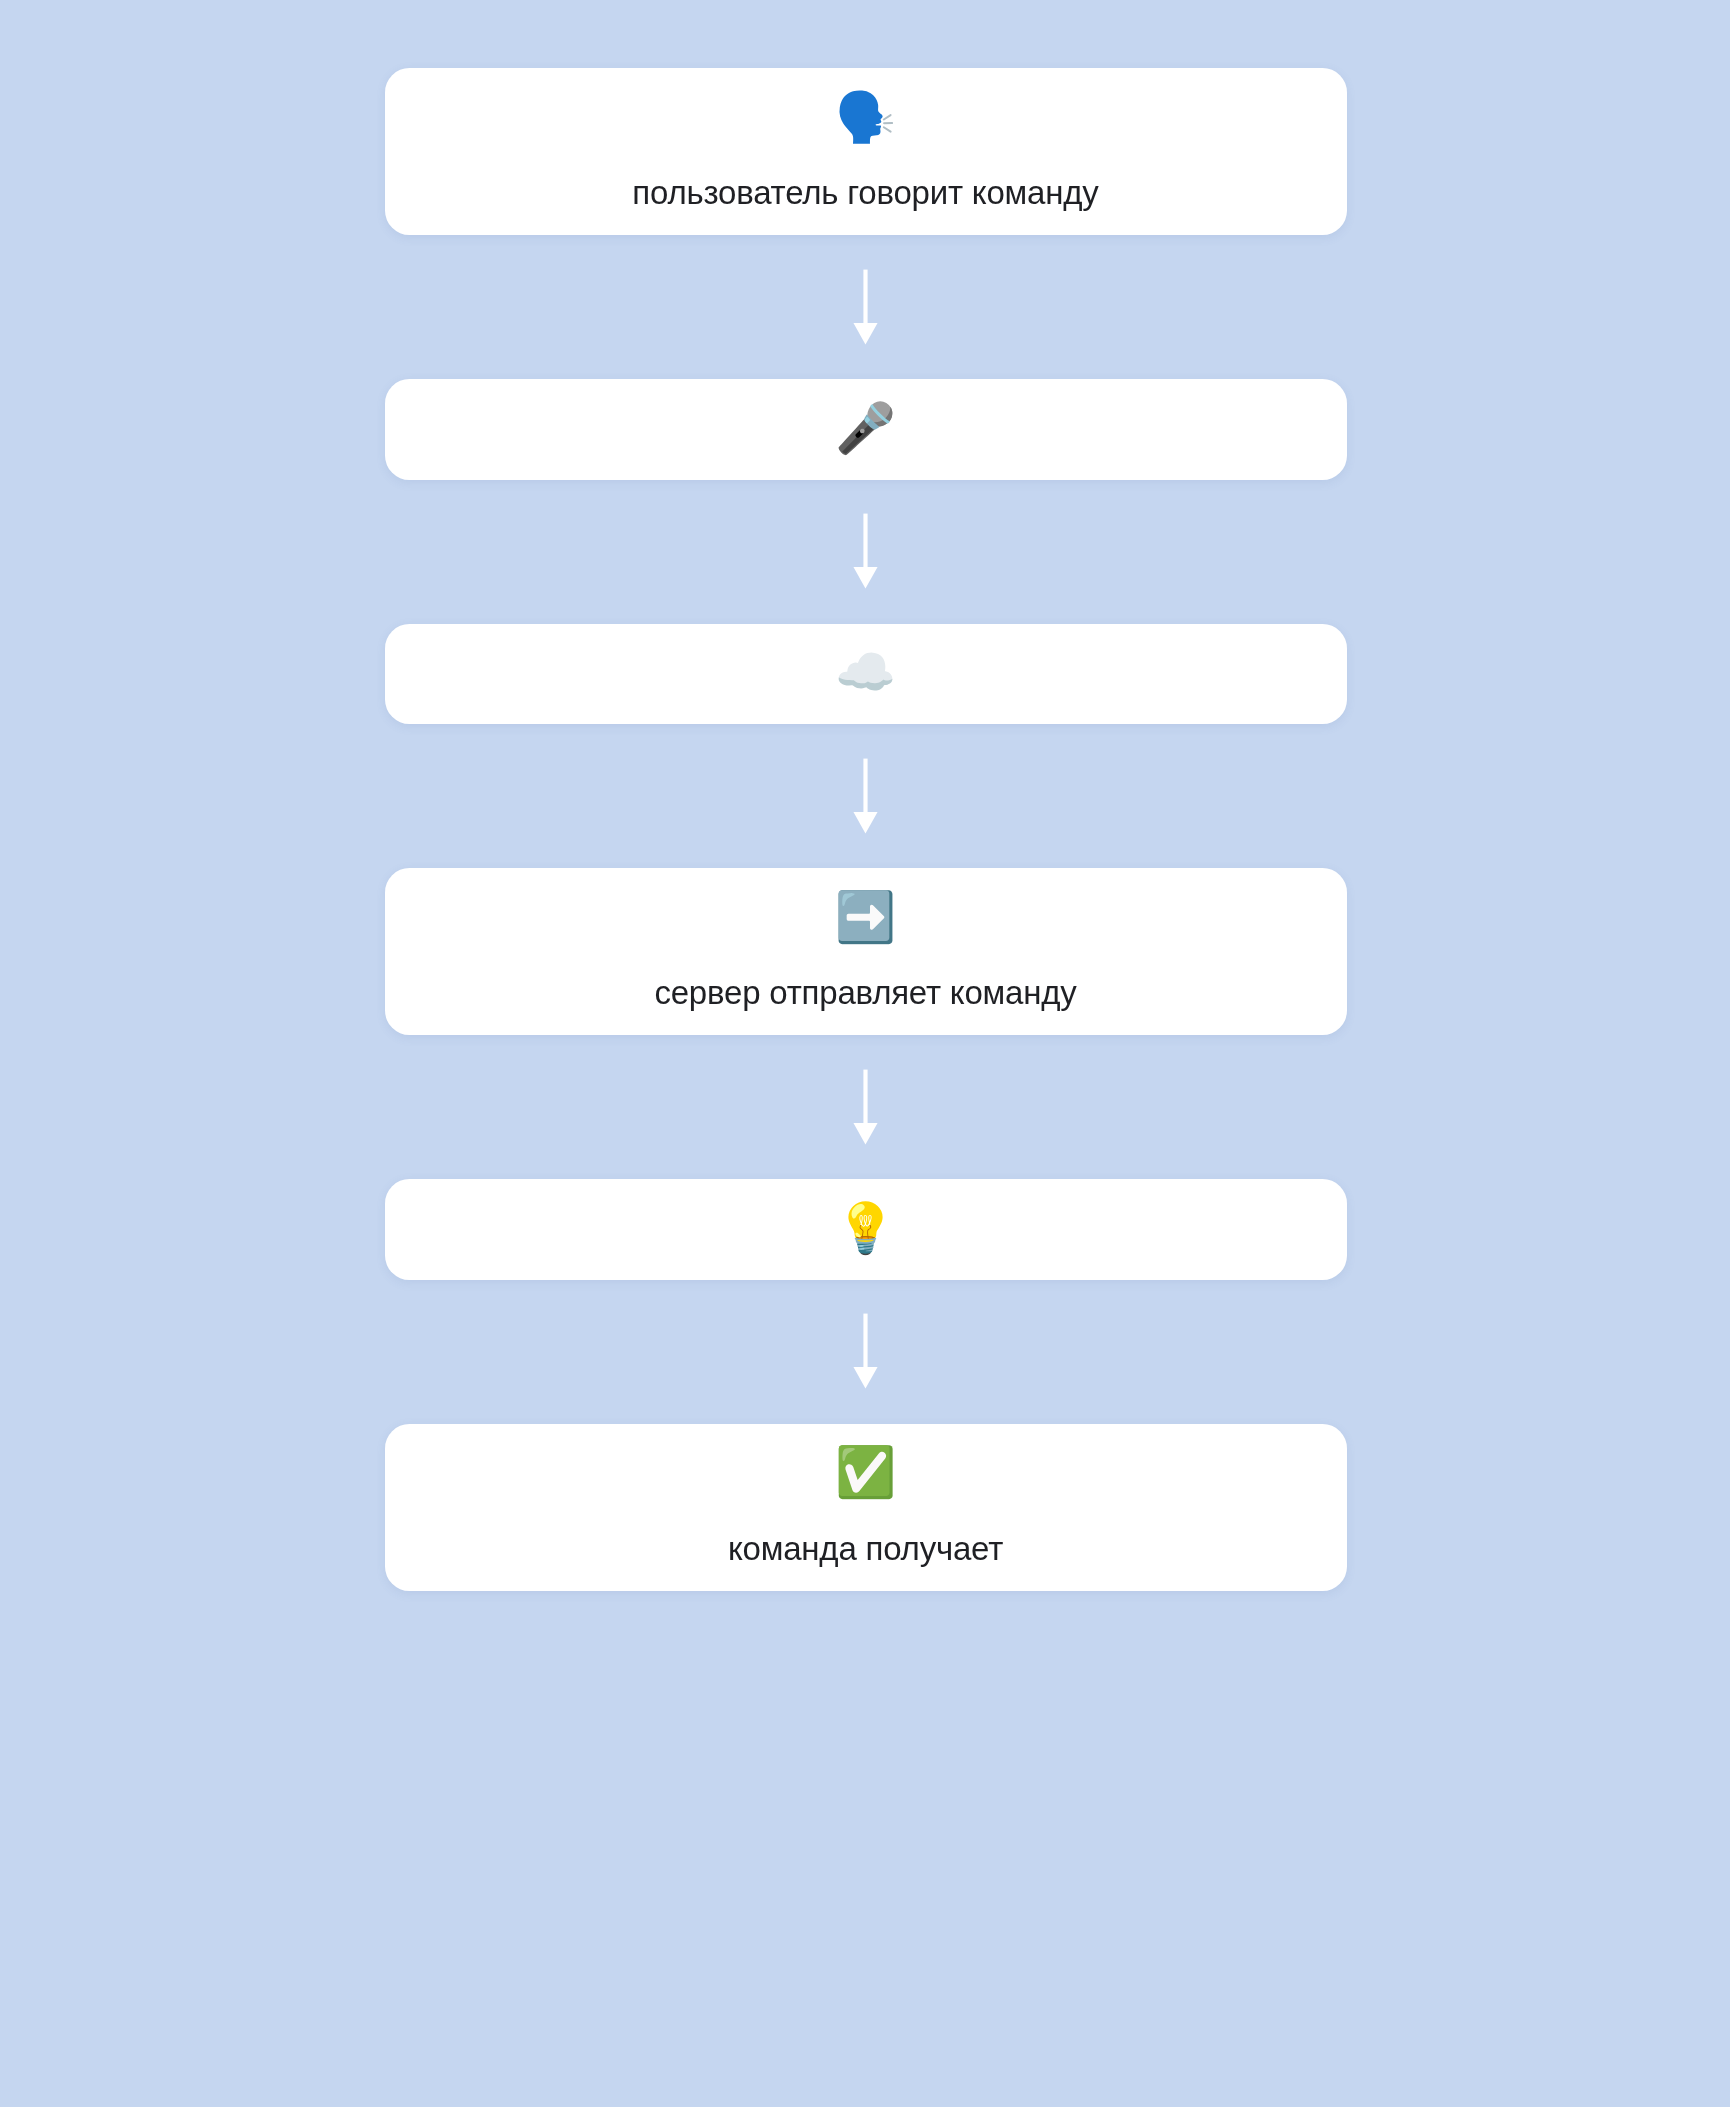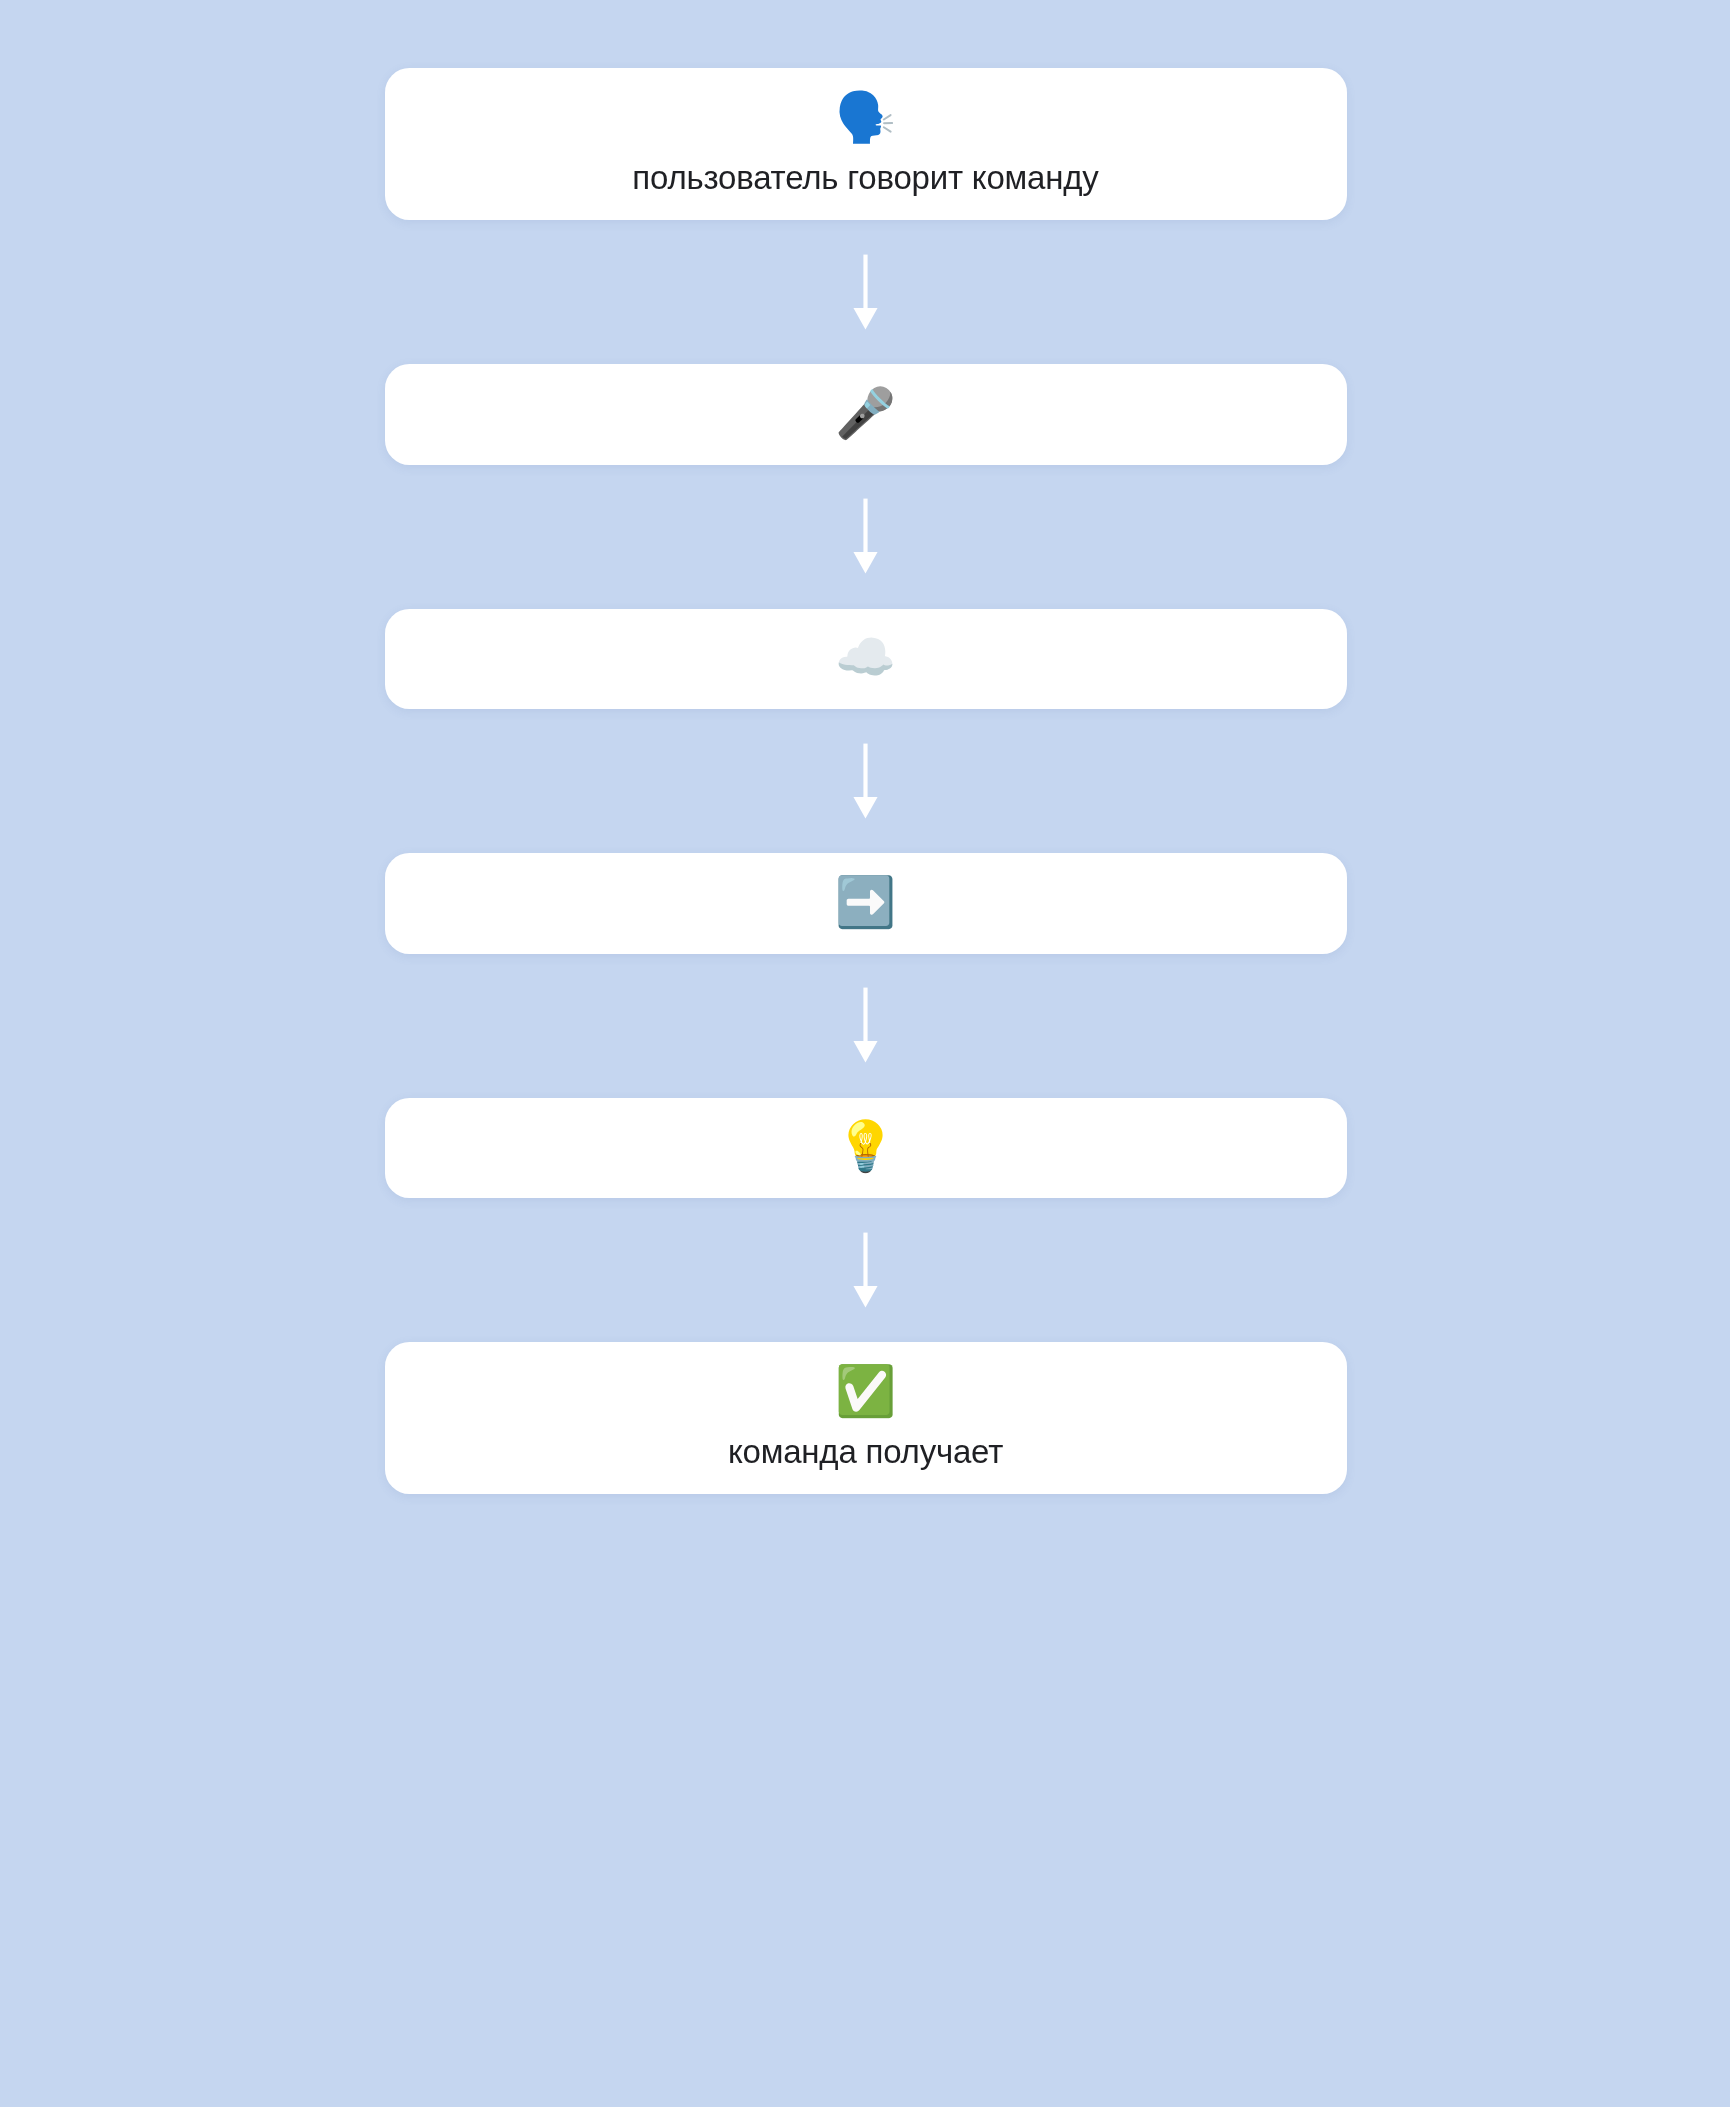--- a/index.html
+++ b/index.html
@@ -43,21 +43,21 @@
     line-height: 1.0;
     height: 54px;
     display: flex;
     align-items: center;
     justify-content: center;
     font-family: "DejaVu Sans", "Liberation Sans", sans-serif;
     user-select: none;
   }
 
   .step-label {
-    margin-top: 17px;
+    margin-top: 32px;
     font-size: 33px;
     line-height: 1.05;
     letter-spacing: -0.2px;
     color: #1f2024;
     text-align: center;
     white-space: nowrap;
     font-weight: 400;
   }
 
   .connector {
@@ -107,20 +107,21 @@
 
   <div class="connector">
     <svg width="25" height="77" viewBox="0 0 60 182">
       <rect x="25" y="0" width="10" height="130" fill="#ffffff"></rect>
       <polygon points="1,128 59,128 30,180" fill="#ffffff"></polygon>
     </svg>
   </div>
 
   <div class="step">
     <div class="step-icon">➡️</div>
+    <div class="step-label">сервер отправляет команду</div>
   </div>
 
   <div class="connector">
     <svg width="25" height="77" viewBox="0 0 60 182">
       <rect x="25" y="0" width="10" height="130" fill="#ffffff"></rect>
       <polygon points="1,128 59,128 30,180" fill="#ffffff"></polygon>
     </svg>
   </div>
 
   <div class="step">

